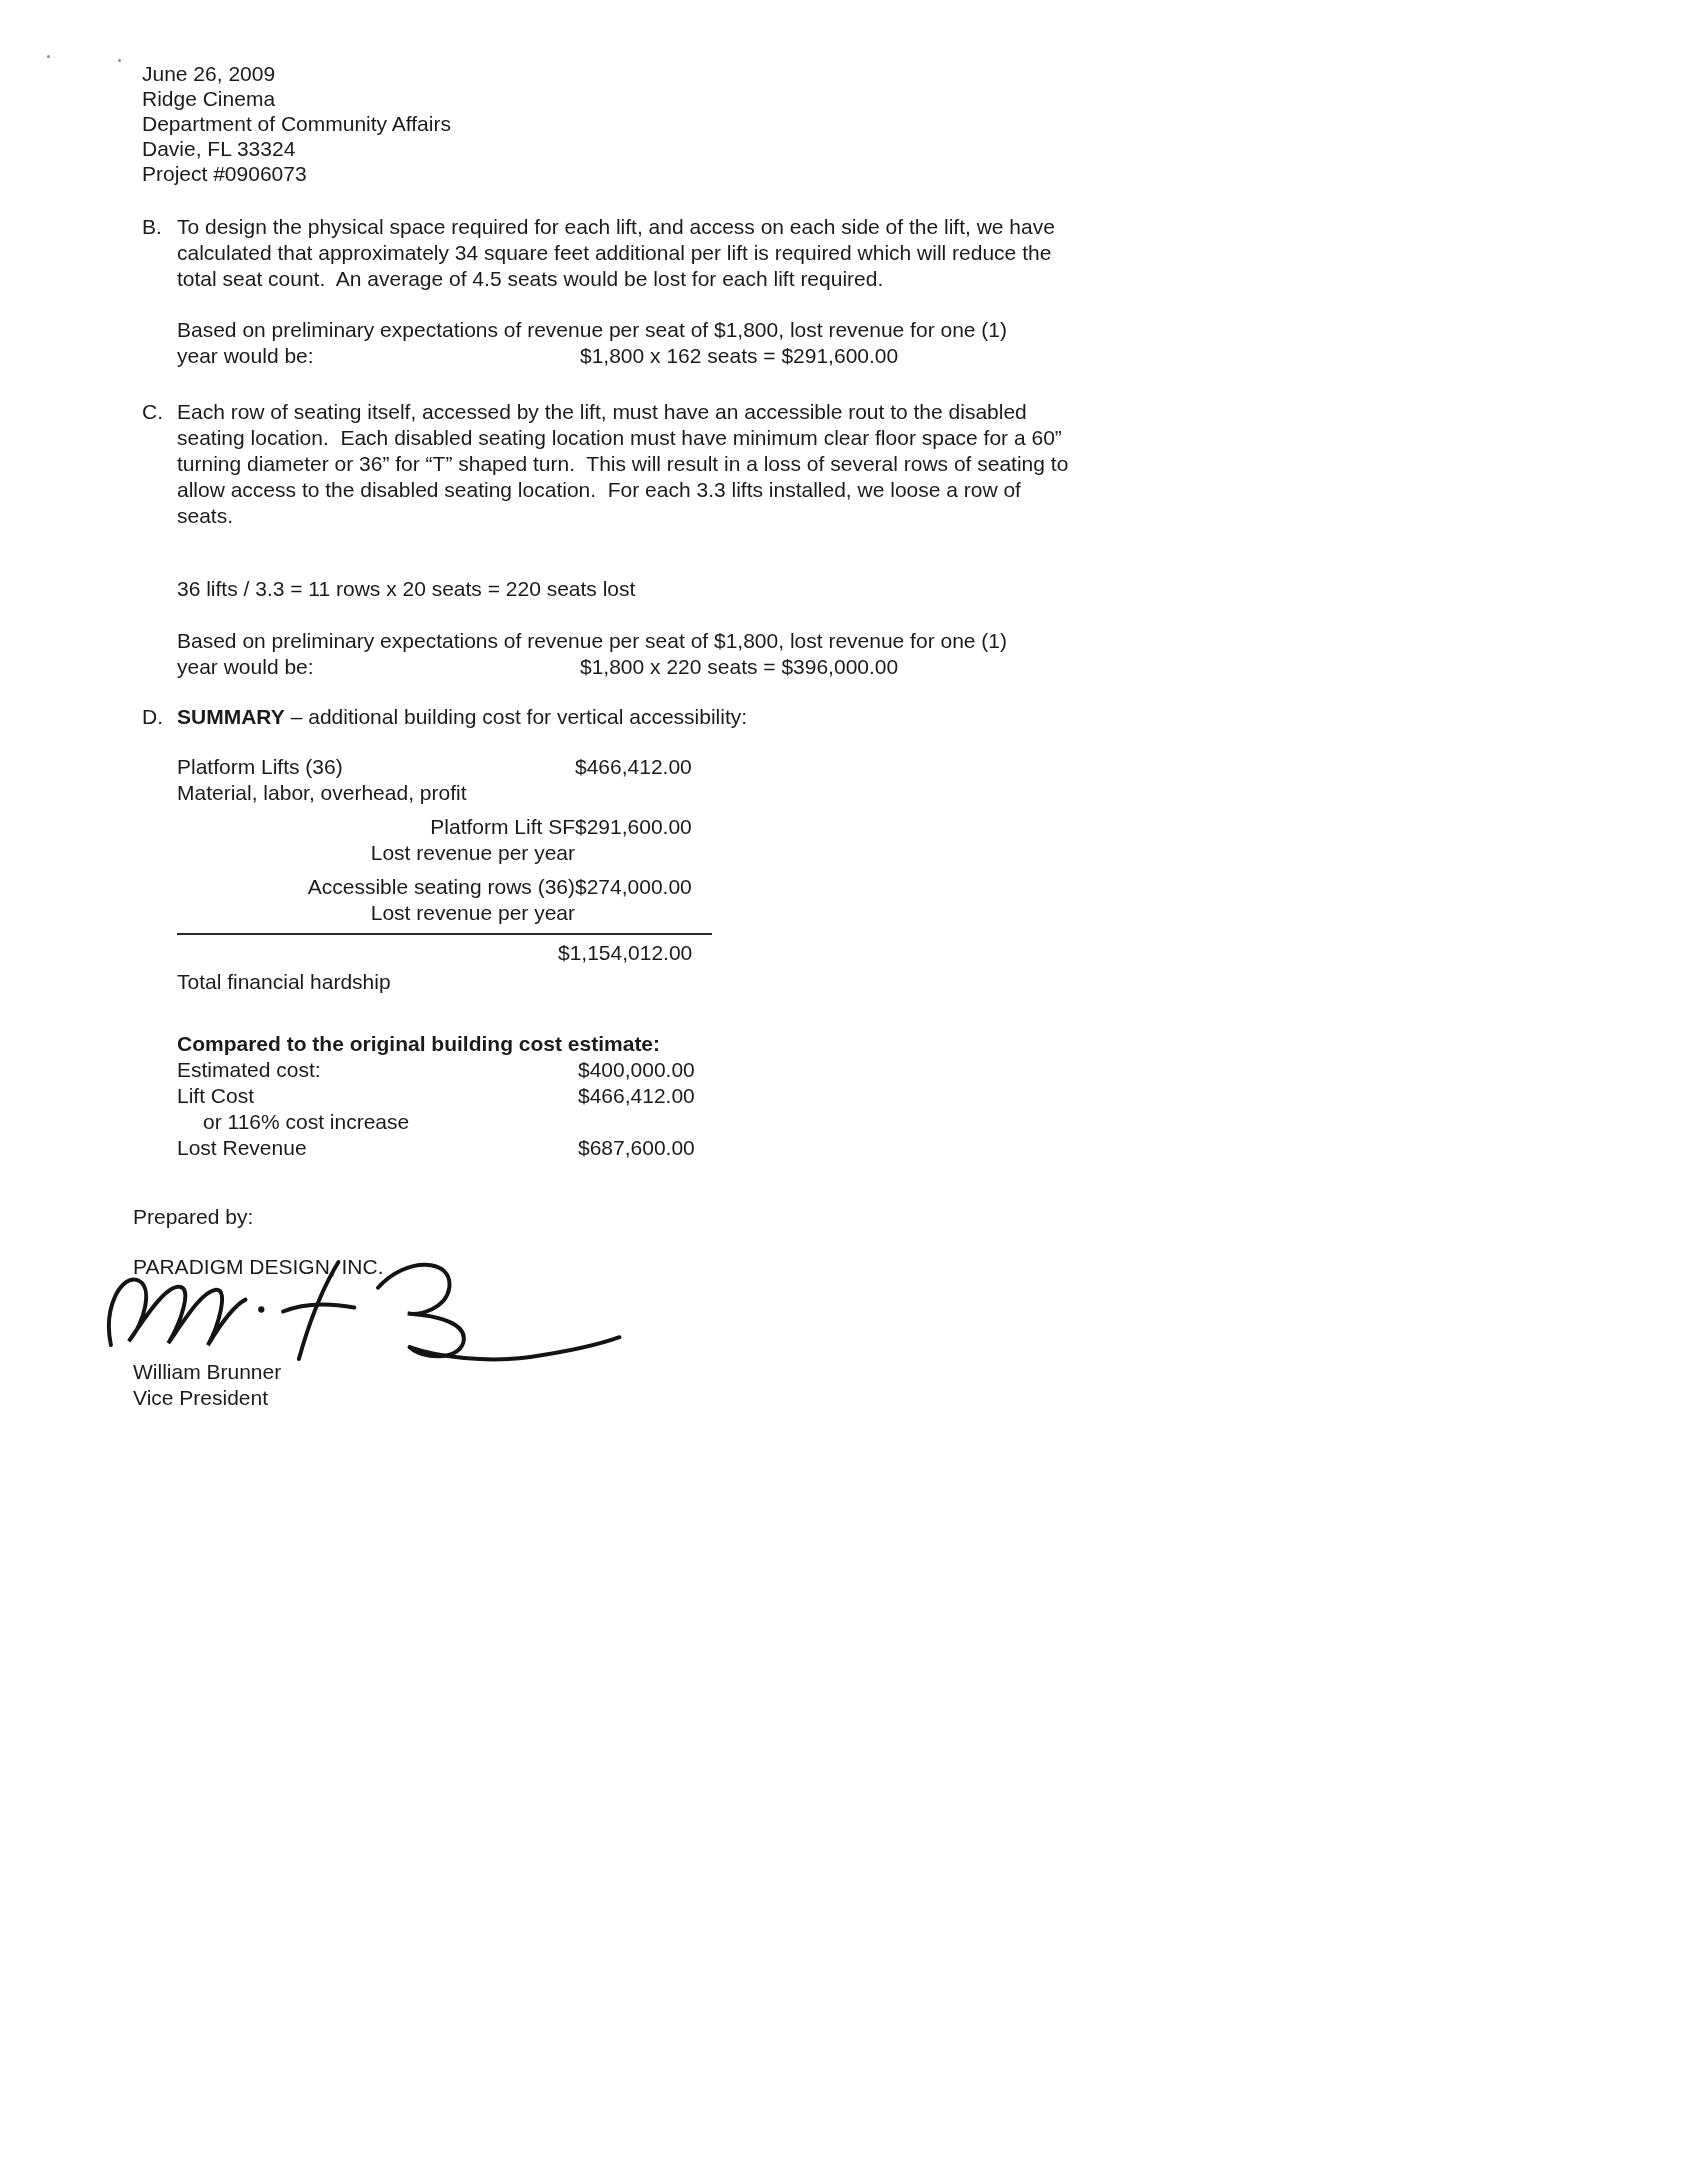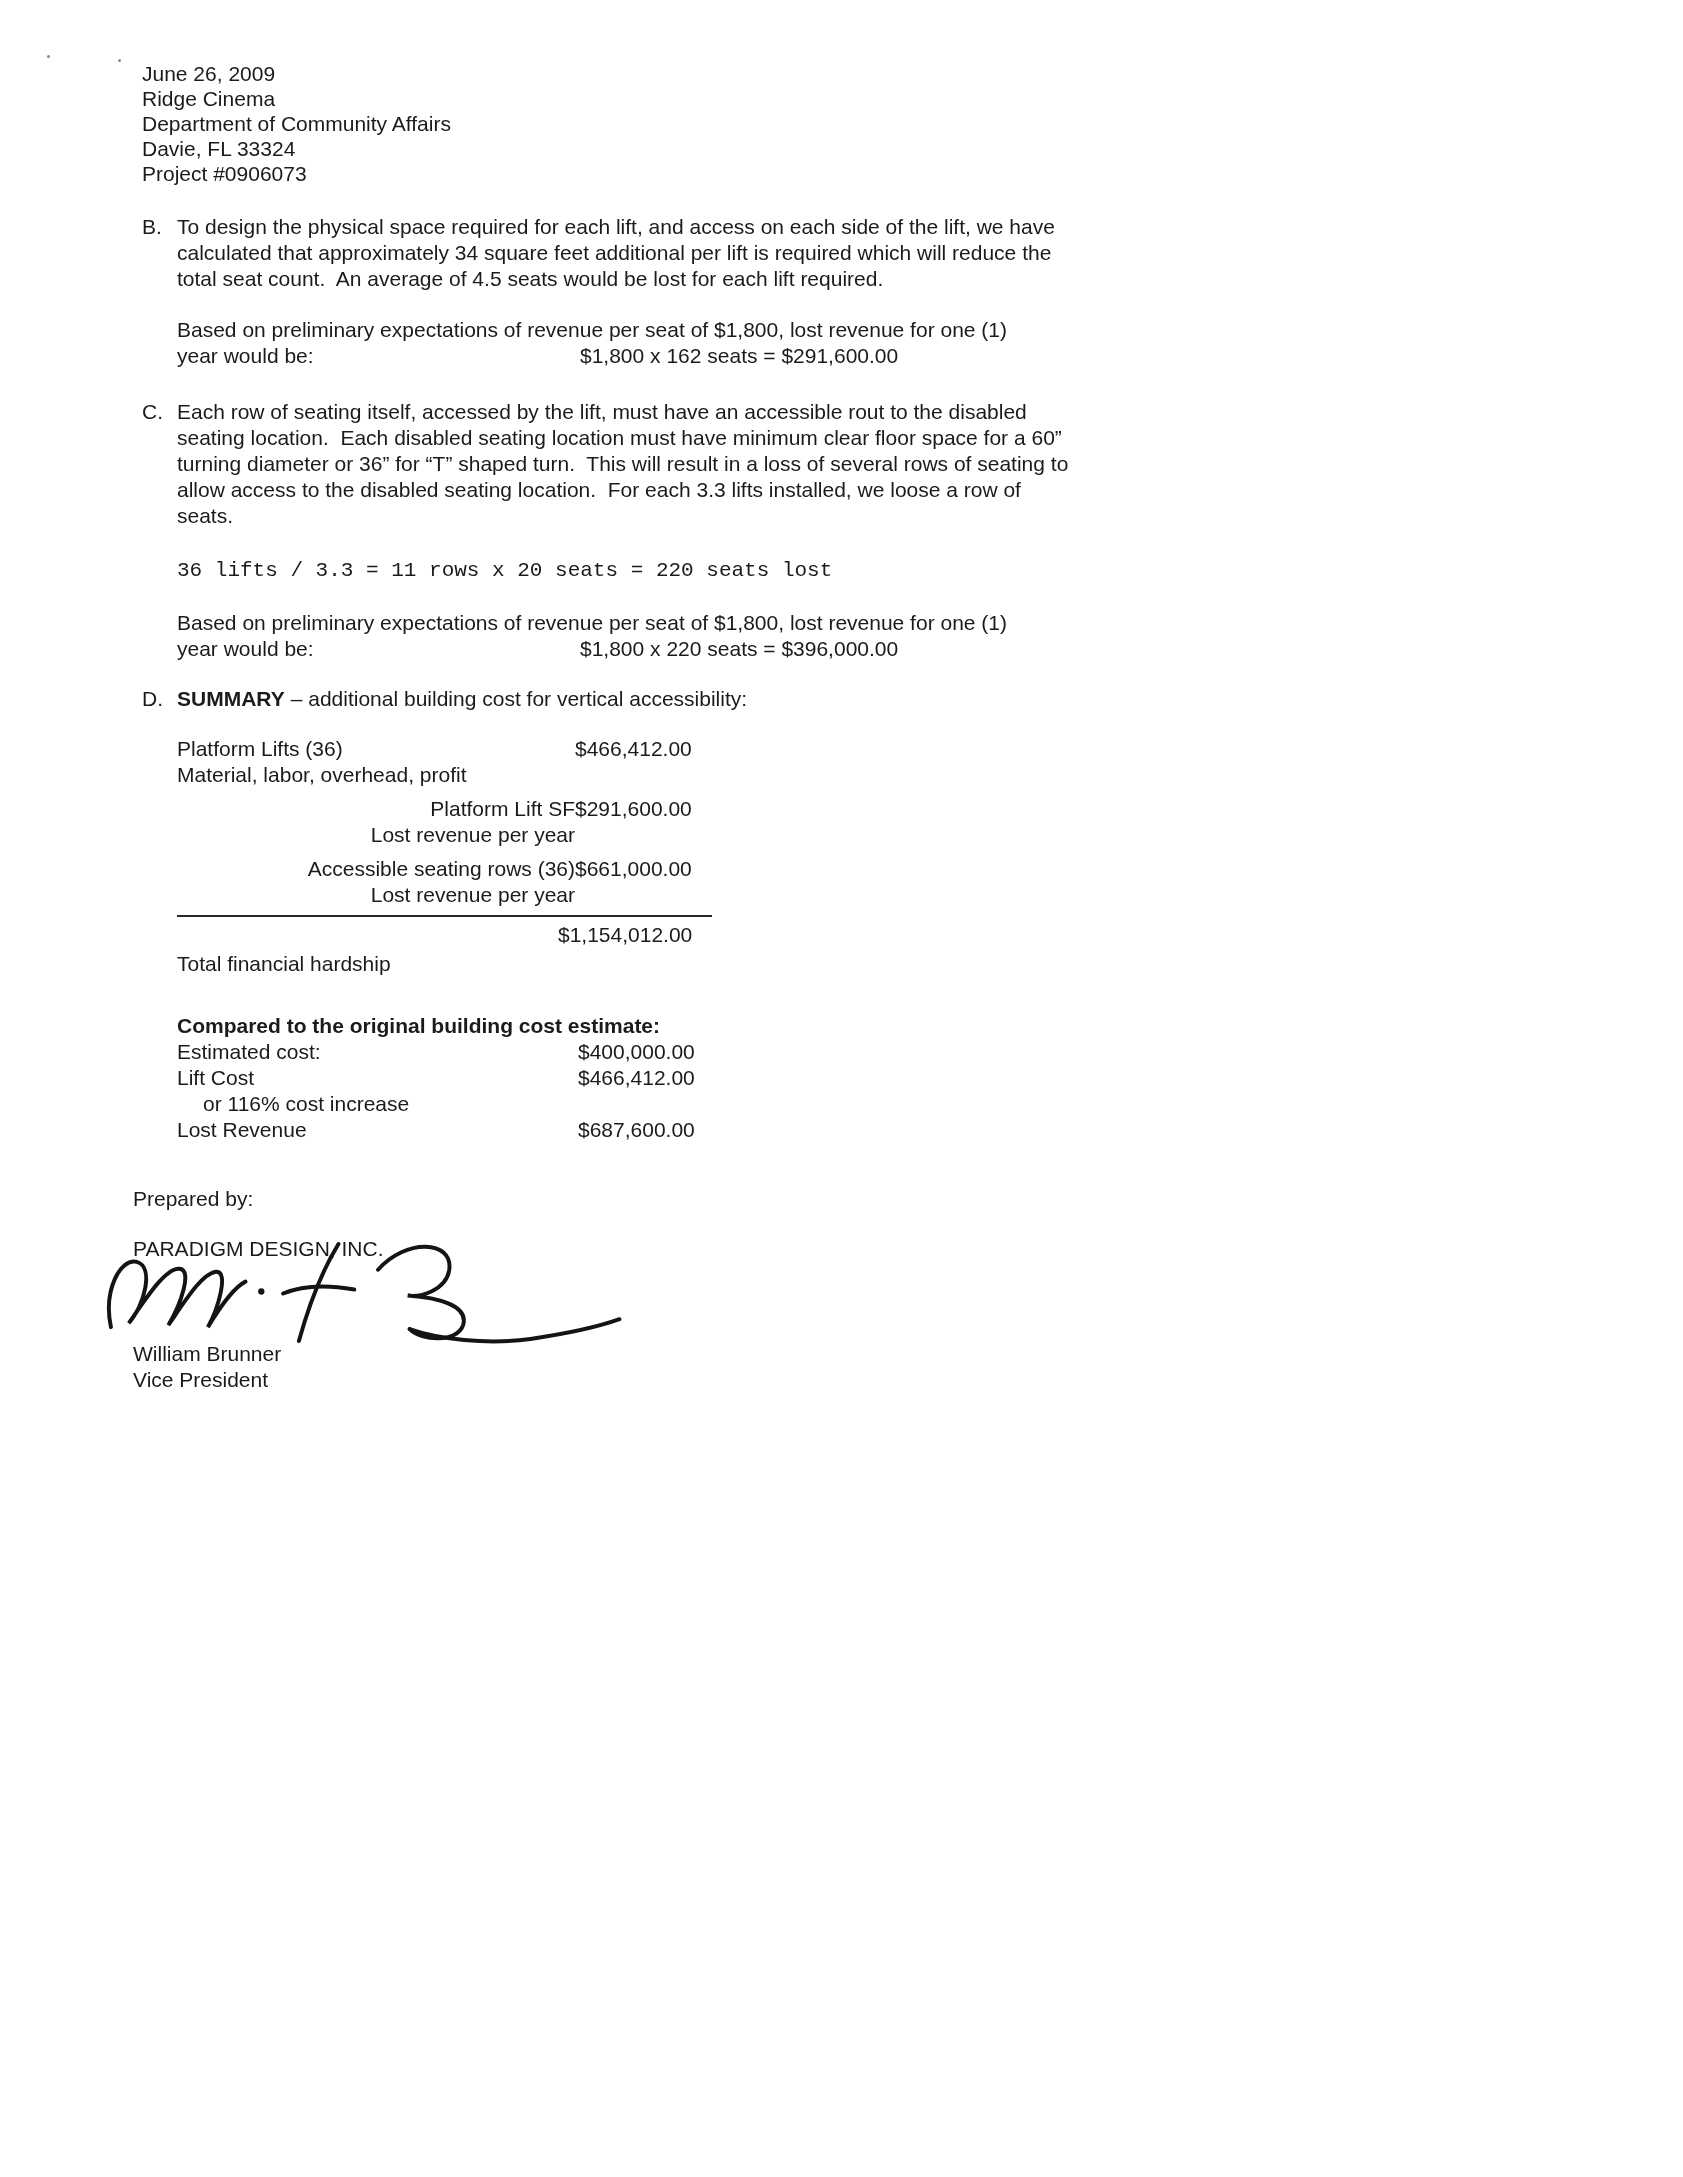--- a/index.html
+++ b/index.html
@@ -25,21 +25,21 @@
   .sec-body { width:896px; }
   .para { white-space:pre-wrap; }
 
   #section-b { margin-top:28px; }
   #section-c { margin-top:30px; }
   #section-d { margin-top:24px; }
 
   .rev-block { margin-top:25px; }
   .rev-label { display:inline-block; width:403px; }
 
-  .calc-line { margin-top:29px;font-family:Liberation Mono, monospace; }
+  .calc-line { margin-top:47px; }
   .rev-block-c { margin-top:26px; }
 
   .d-title-bold { font-weight:bold; }
   .d-rest { margin-left:6px; }
 
   .summary { margin-top:24px; }
   .sum-row { display:flex; }
   .sum-row + .sum-row { margin-top:8px;text-align:right; }
   .sum-labels { width:398px; flex:none; }
   .sum-amount { flex:none; }
@@ -125,21 +125,21 @@
             <div>Lost revenue per year</div>
           </div>
           <div class="sum-amount">$291,600.00</div>
         </div>
 
         <div class="sum-row ruled">
           <div class="sum-labels">
             <div>Accessible seating rows (36)</div>
             <div>Lost revenue per year</div>
           </div>
-          <div class="sum-amount">$661,000.00</div>
+          <div class="sum-amount">$274,000.00</div>
         </div>
 
         <div class="total-row">
           <div class="total-label">Total financial hardship</div>
           <div>$1,154,012.00</div>
         </div>
       </div>
 
       <div class="comparison">
         <div class="cmp-title">Compared to the original building cost estimate:</div>

